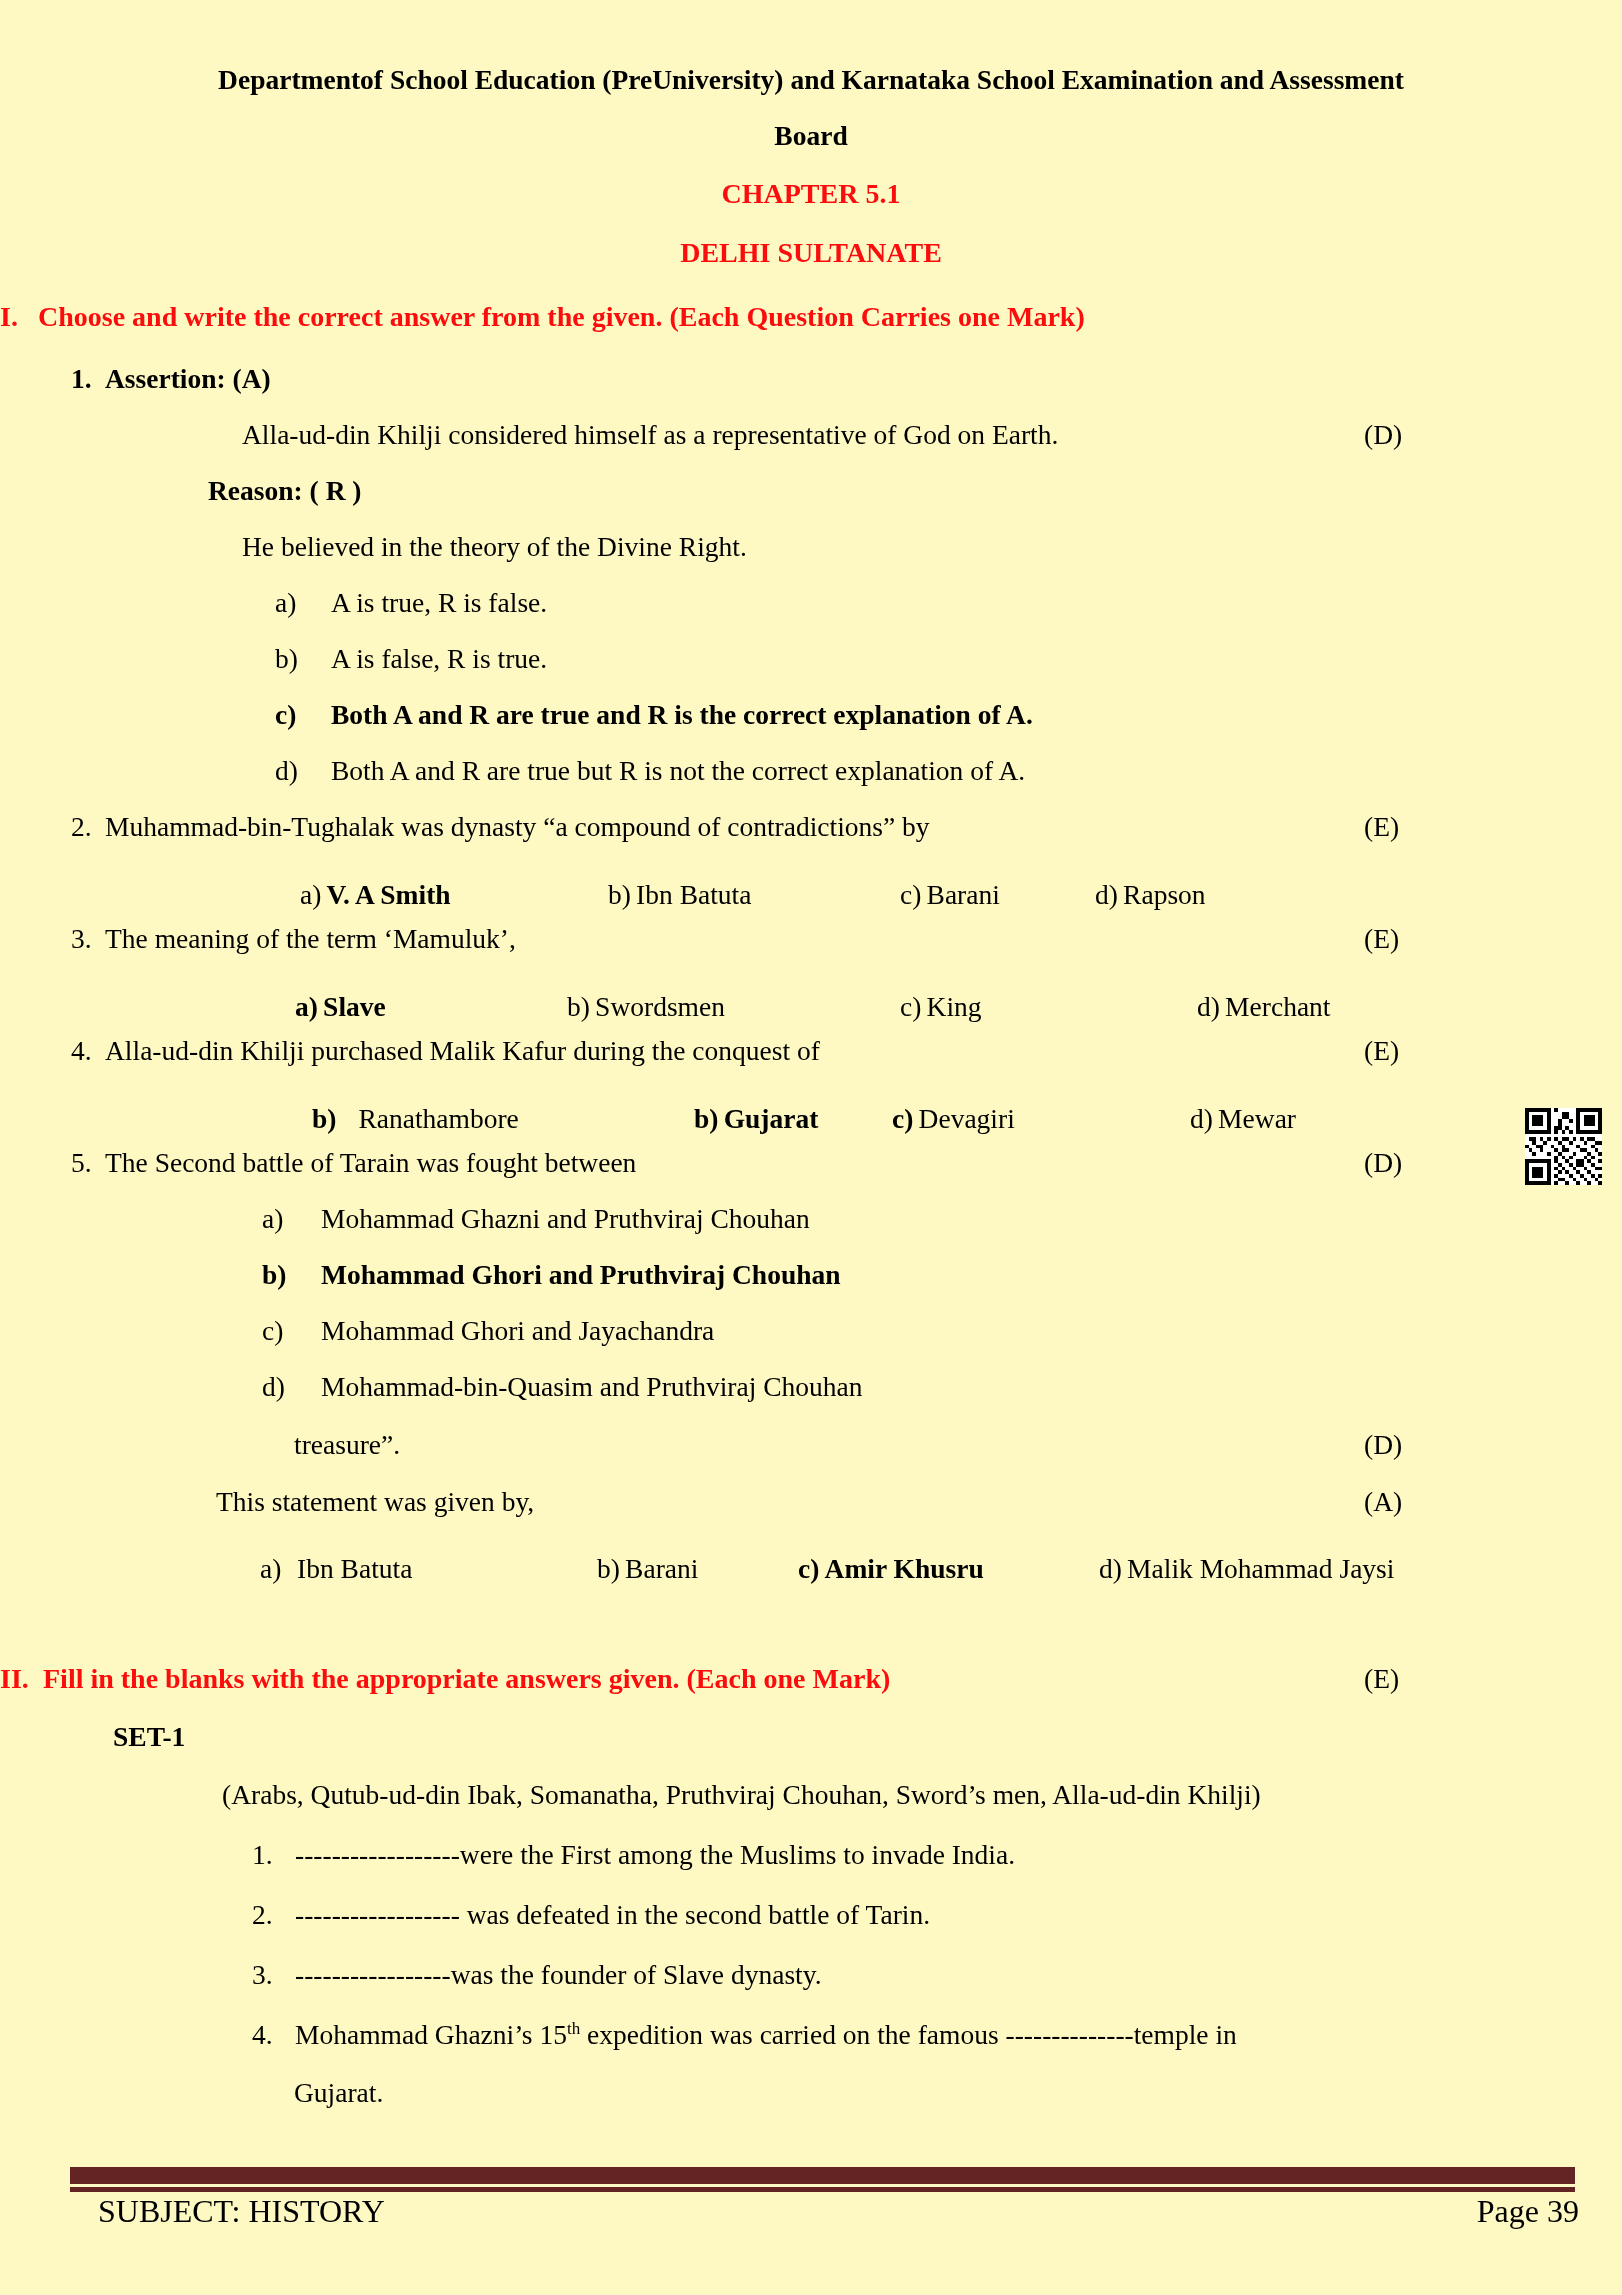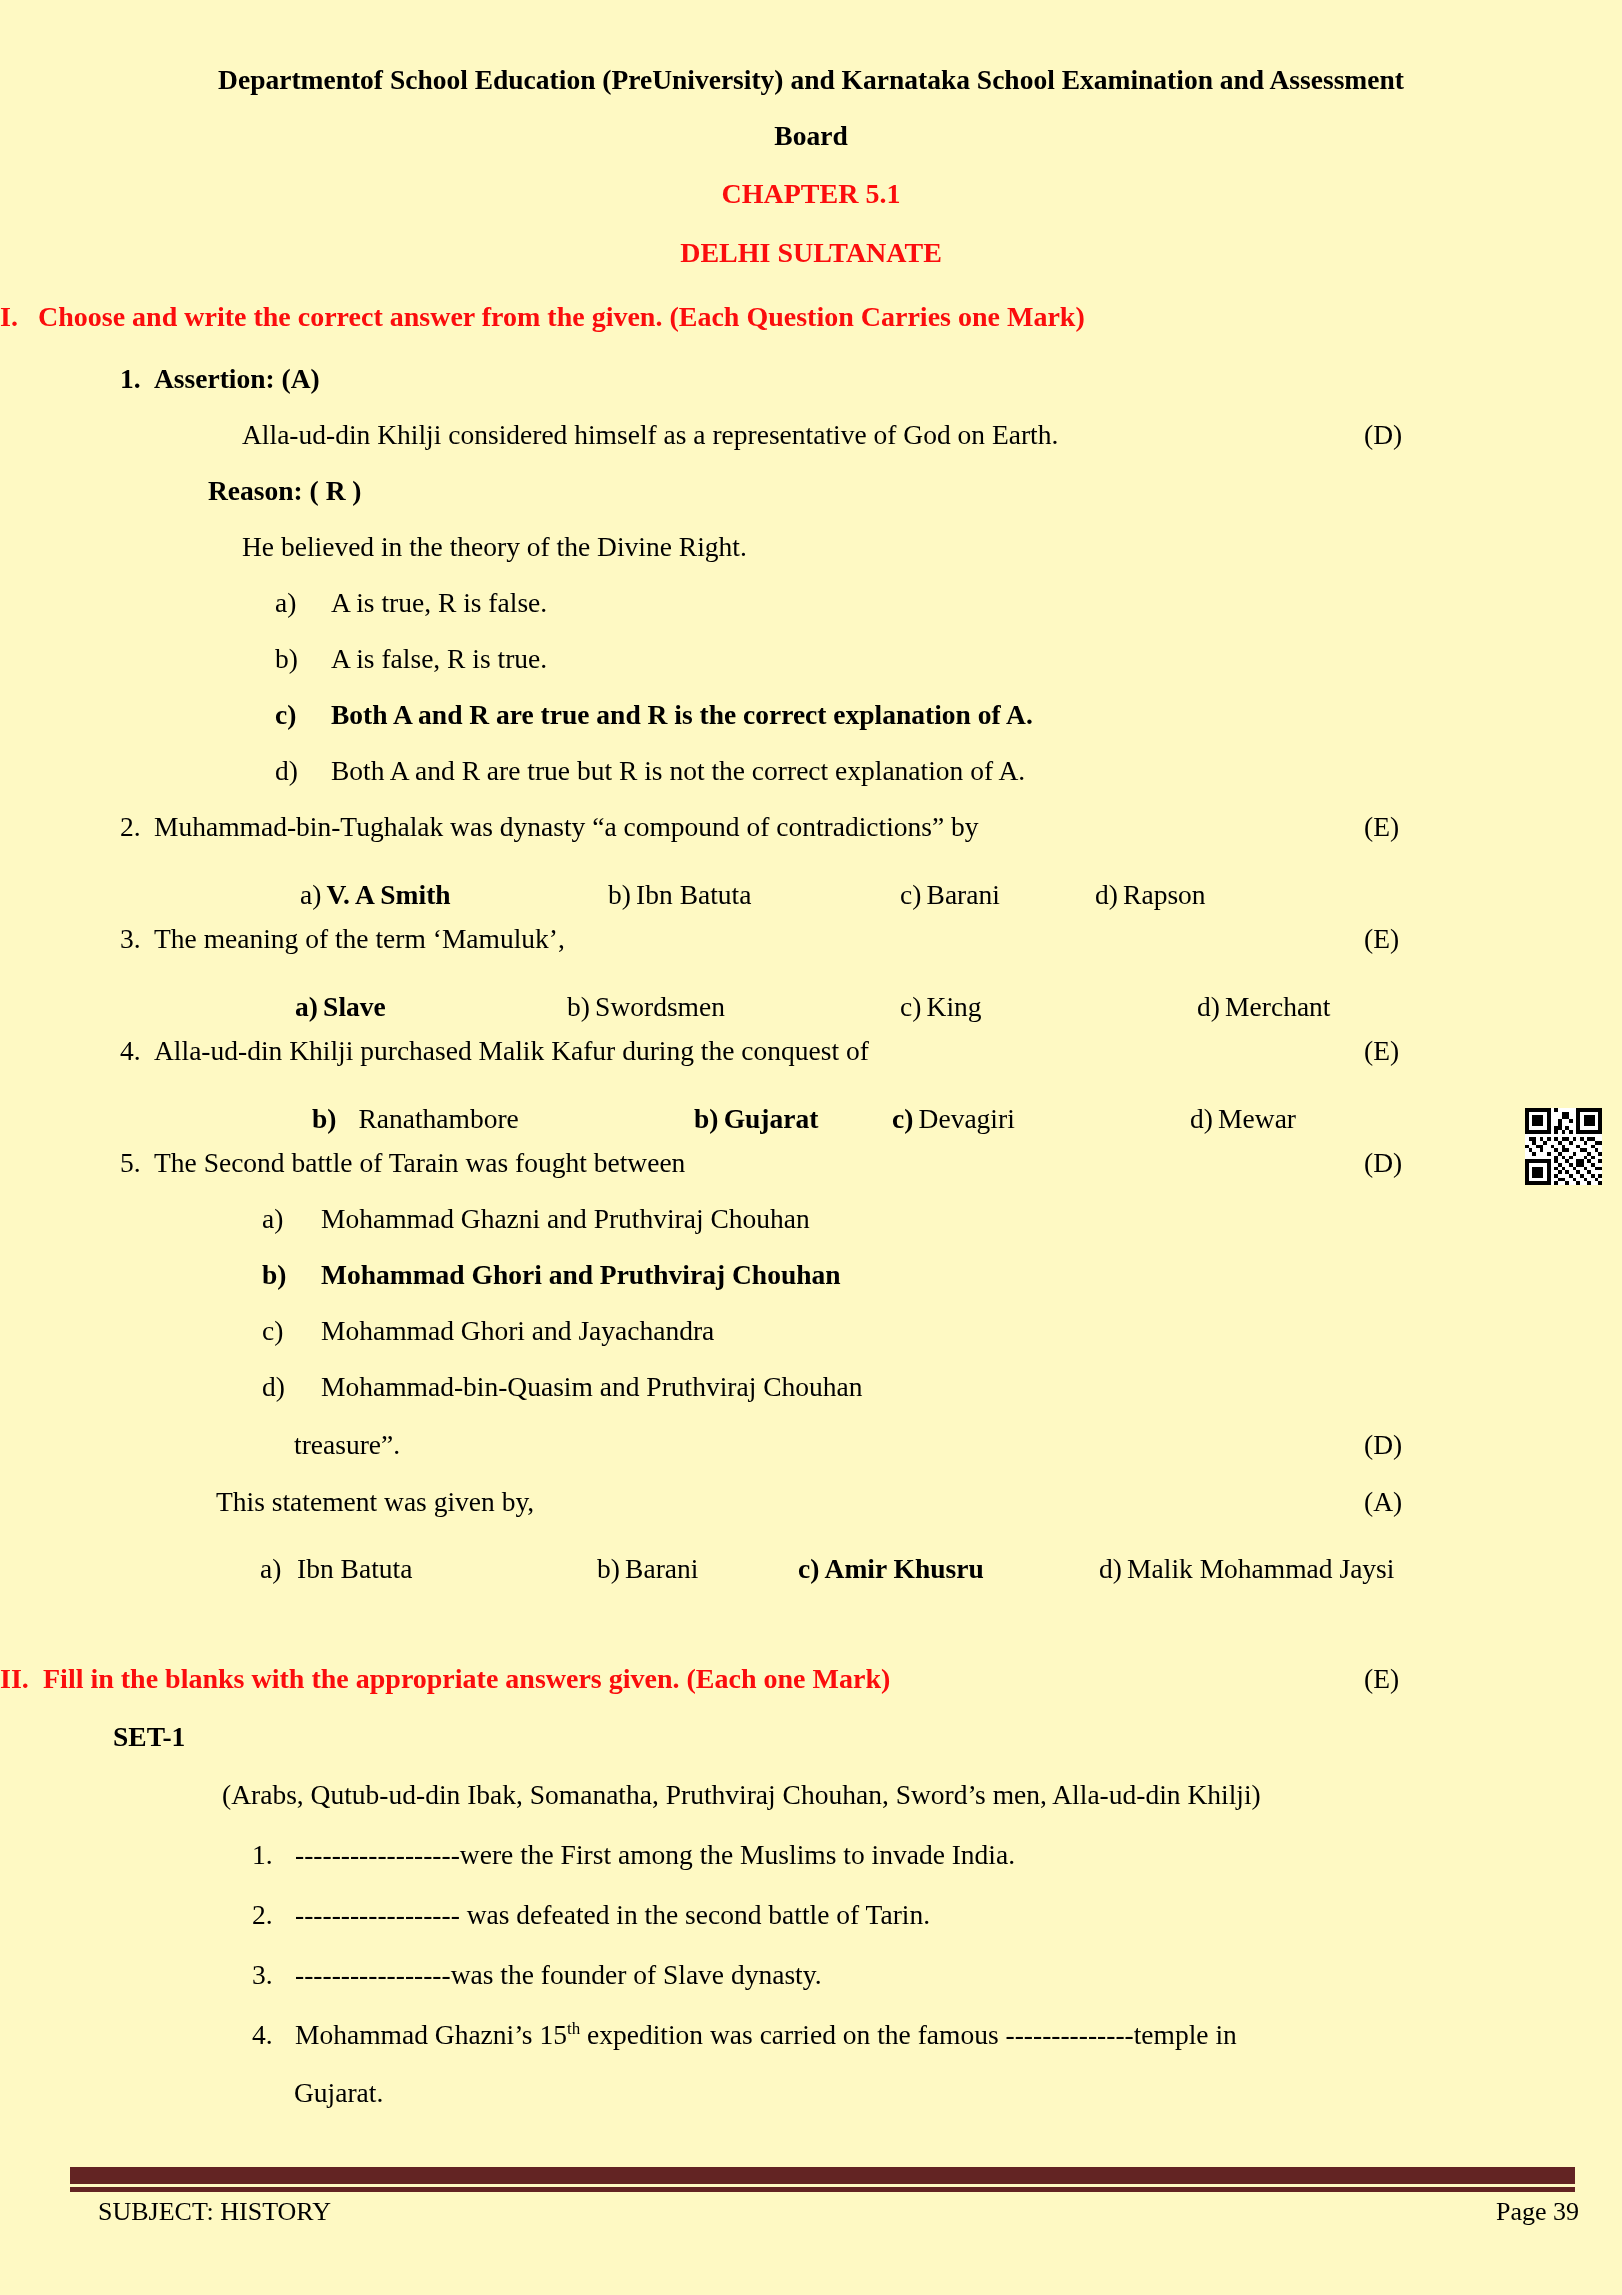--- a/index.html
+++ b/index.html
@@ -21,21 +21,21 @@
   .h92 { height:60px; line-height:60px; }
   .h83 { height:54px; line-height:54px; }
   .center { text-align:center; }
   .b { font-weight:bold; }
   .red { color:#fb0d0d; font-weight:bold; font-size:28px; }
   .mark {
     position:absolute; left:1364px; top:0;
     color:#000; font-weight:normal; font-size:27.5px;
   }
   
-  .pl148{ } .pl270{ padding-left:120px; }
+  .pl148{ } .pl270{ padding-left:71px; }
   .pl318{ padding-left:208px; } .pl330{ padding-left:216px; }
   .pl340{ padding-left:222px; } .pl370{ padding-left:242px; }
   .pl385{ padding-left:252px; } .pl400{ padding-left:262px; }
   .pl420{ padding-left:275px; } .pl450{ padding-left:294px; }
   .pl295{ padding-left:113px; }
   .num  { display:inline-block; width:34px; }
   .numII{ display:inline-block; width:43px; }
   .sec  { display:inline-block; width:38px; }
   .secII{ display:inline-block; width:43px; }
   .letA { display:inline-block; width:56px; }
@@ -51,21 +51,21 @@
   .q6o .o1{left:260px;} .q6o .o2{left:597px;} .q6o .o3{left:798px;} .q6o .o4{left:1099px;}
   sup { font-size:0.62em; vertical-align:super; line-height:0; }
   
   .qr { position:absolute; left:1525px; top:1108px; width:77px; height:77px; }
   .qr svg { width:100%; height:100%; shape-rendering:crispEdges; }
   
   .rule-thick { position:absolute; left:70px; top:2167px; width:1505px; height:17px; background:#632423; }
   .rule-thin  { position:absolute; left:70px; top:2187px; width:1505px; height:4.6px;  background:#632423; }
   .footline {
     position:absolute; left:98px; top:2193px; width:1481px;
-    height:37px; line-height:37px; font-size:26px;
+    height:37px; line-height:37px; font-size:32px;
     display:flex; justify-content:space-between;
   }
 </style>
 </head>
 <body>
 
 <div class="page">
 
   <div class="sp80"></div>
 

